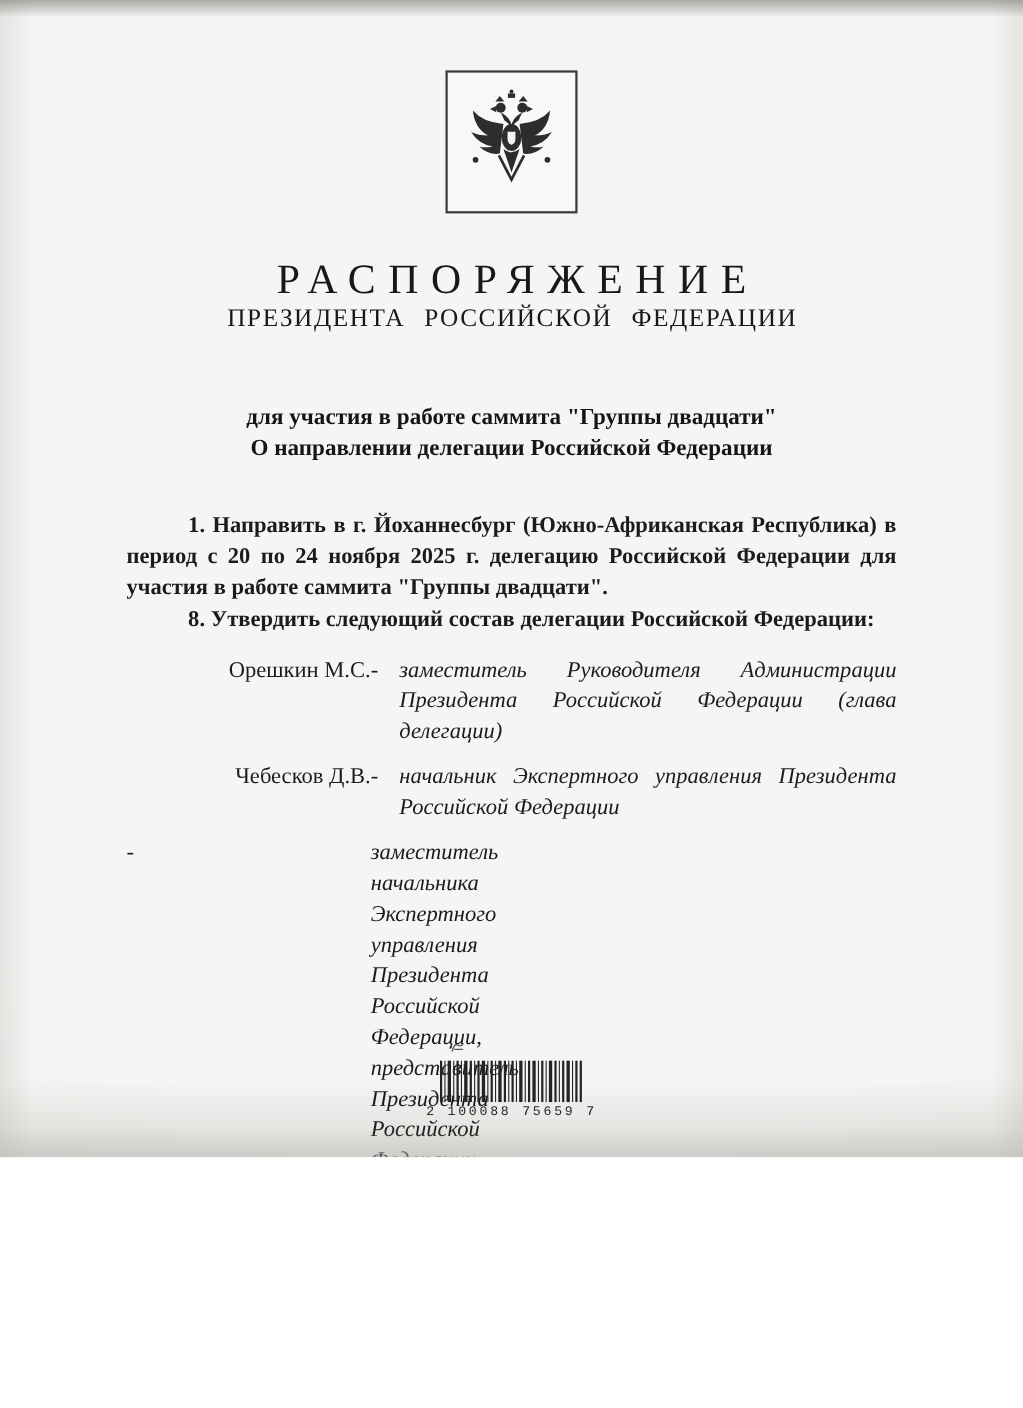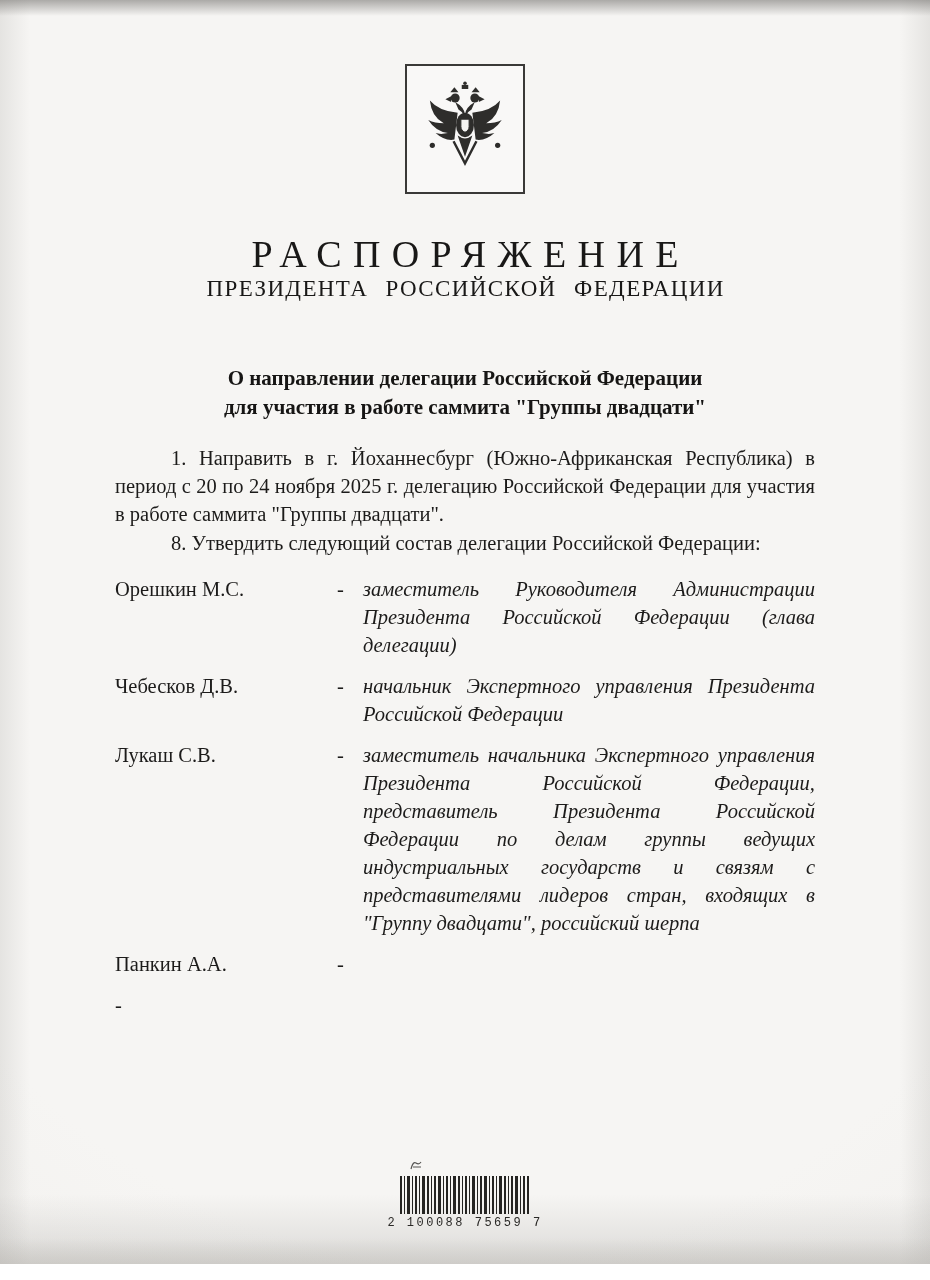--- a/index.html
+++ b/index.html
@@ -9,21 +9,21 @@
   }
 
   body {
     font-family: "Liberation Serif", "DejaVu Serif", serif;
     color: #1c1b1a;
   }
 
   .page {
     position: relative;
     width: 930px;
-    height: 1264px;
+    height: 1052px;
     overflow: hidden;
     background:
       linear-gradient(180deg, rgba(110,108,105,0.55) 0px, rgba(244,243,241,0) 16px),
       linear-gradient(0deg, rgba(150,148,144,0.28) 0px, rgba(244,243,241,0) 70px),
       linear-gradient(90deg, rgba(150,148,144,0.18) 0px, rgba(244,243,241,0) 30px),
       linear-gradient(270deg, rgba(150,148,144,0.18) 0px, rgba(244,243,241,0) 30px),
       radial-gradient(130% 105% at 50% 42%, #f6f5f3 55%, #eceae7 100%);
   }
 
   .content {
@@ -69,40 +69,41 @@
     margin-top: 62px;
     text-align: center;
     font-weight: bold;
     font-size: 21px;
     line-height: 29px;
     color: #161514;
   }
 
   
   .body-text {
-    margin-top: 22px;
+    margin-top: 42px;
     font-size: 20.5px;
     line-height: 28px;
     text-align: justify;
+    font-weight: bold;
   }
   .para { text-indent: 56px; }
   .para + .para { margin-top: 1px; }
 
   
   .delegation {
     margin-top: 18px;
   }
   .member-row {
     display: grid;
     grid-template-columns: 222px 26px 1fr;
     margin-top: 13px;
     font-size: 20.5px;
     line-height: 28px;
   }
-  .member-name { text-align: left; white-space: nowrap; }
+  .member-name { text-align: right; white-space: nowrap; }
   .member-dash { text-align: left; }
   .member-role { text-align: justify; font-style: italic; }
 
   
   .barcode-wrap {
     position: absolute;
     left: 0;
     right: 0;
     bottom: 34px;
     display: flex;
@@ -172,22 +173,22 @@
 
           <path d="M55 48 h10 v9 q0 5 -5 7 q-5 -2 -5 -7 z" fill="#f4f3f1" stroke="#2e2d2b" stroke-width="1.2"></path>
         </svg>
       </span>
     </div>
 
     <div class="doc-title">РАСПОРЯЖЕНИЕ</div>
     <div class="doc-subtitle">ПРЕЗИДЕНТА  РОССИЙСКОЙ  ФЕДЕРАЦИИ</div>
 
     <div class="subject">
+      <div>для участия в работе саммита "Группы двадцати"</div>
       <div>О направлении делегации Российской Федерации</div>
-      <div>для участия в работе саммита "Группы двадцати"</div>
     </div>
 
     <div class="body-text">
       <p class="para">1. Направить в г. Йоханнесбург (Южно-Африканская Республика) в период с 20 по 24 ноября 2025 г. делегацию Российской Федерации для участия в работе саммита "Группы двадцати".</p>
       <p class="para">8. Утвердить следующий состав делегации Российской Федерации:</p>
     </div>
 
     <div class="delegation">
 
       <div class="member-row">
@@ -196,21 +197,20 @@
         <span class="member-role">заместитель Руководителя Администрации Президента Российской Федерации (глава делегации)</span>
       </div>
 
       <div class="member-row">
         <span class="member-name">Чебесков Д.В.</span>
         <span class="member-dash">-</span>
         <span class="member-role">начальник Экспертного управления Президента Российской Федерации</span>
       </div>
 
       <div class="member-row">
-        <span class="member-name">Лукаш С.В.</span>
         <span class="member-dash">-</span>
         <span class="member-role">заместитель начальника Экспертного управления Президента Российской Федерации, представитель Президента Российской Федерации по делам группы ведущих индустриальных государств и связям с представителями лидеров стран, входящих в "Группу двадцати", российский шерпа</span>
       </div>
 
       <div class="member-row">
         <span class="member-name">Панкин А.А.</span>
         <span class="member-dash">-</span>
       </div>
 
       <div class="member-row">

